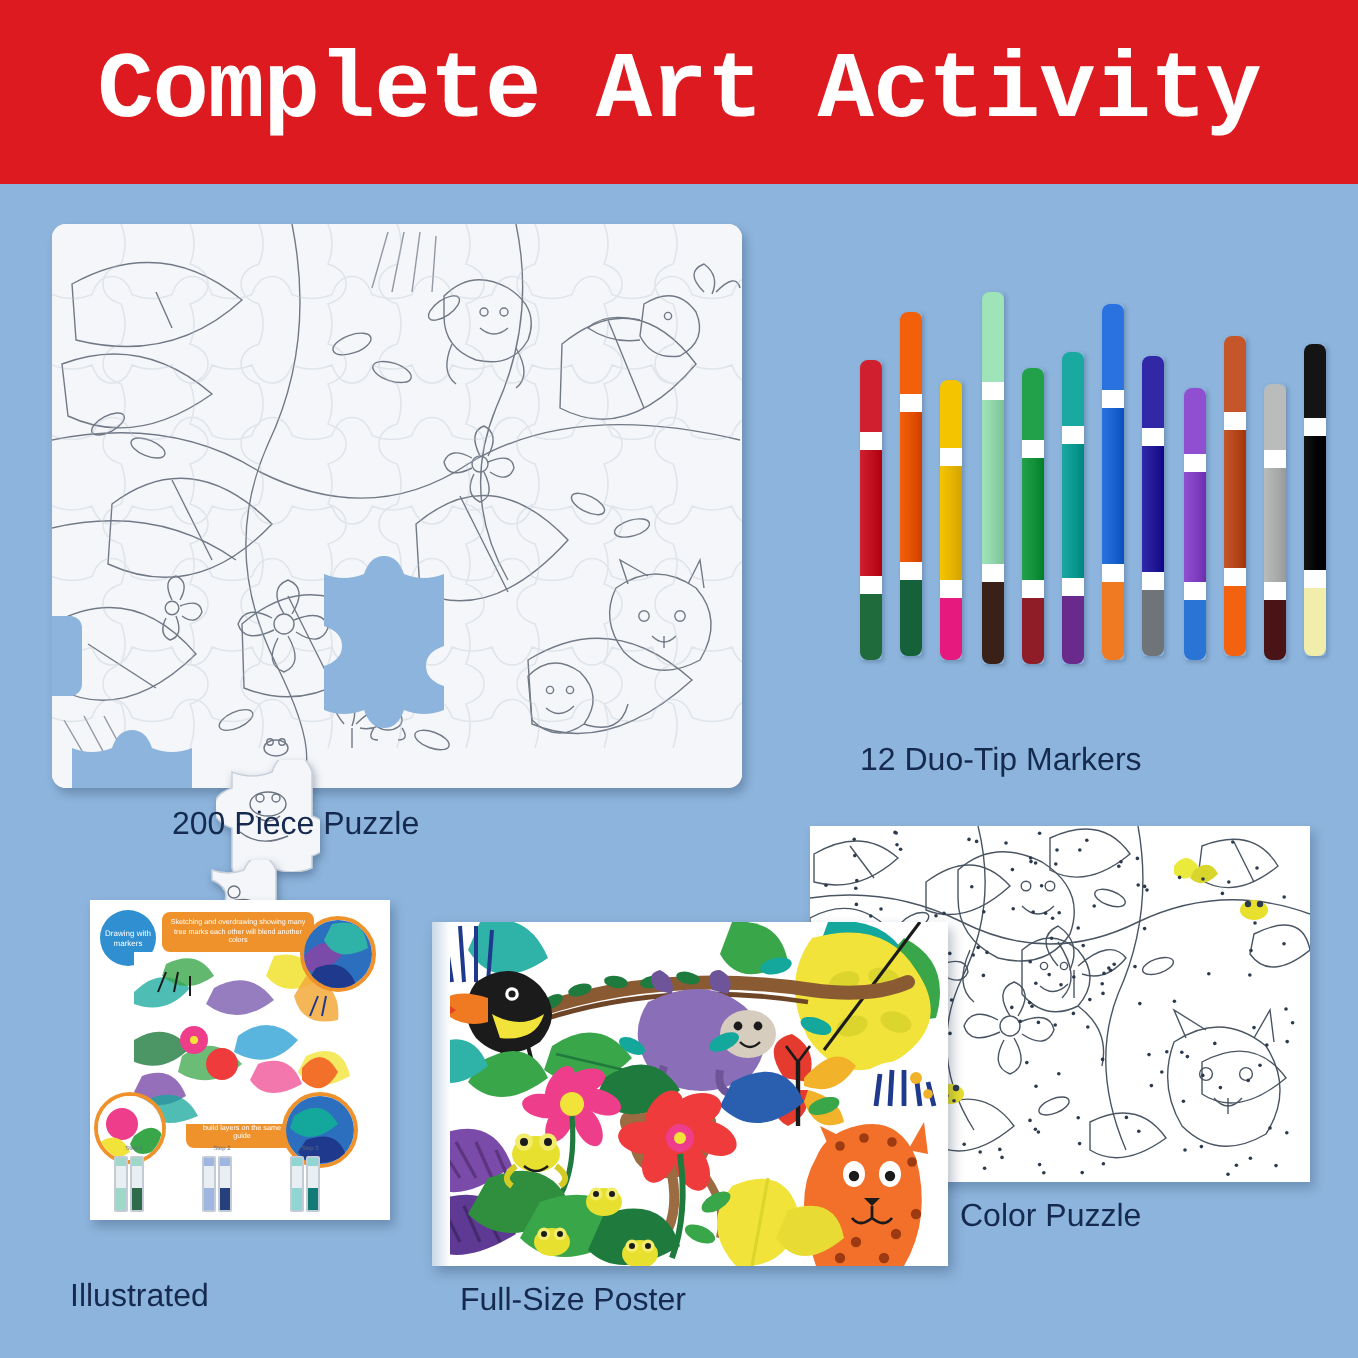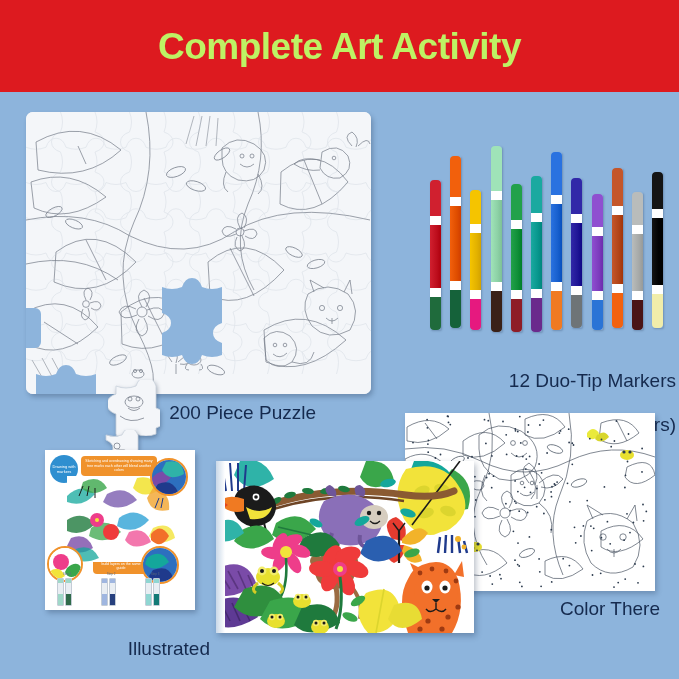--- a/index.html
+++ b/index.html
@@ -9,29 +9,29 @@
     font-family:"Liberation Sans",sans-serif;
   }
   #stage{position:relative;width:679px;height:679px;background:#8db4dc;overflow:hidden;}
 
   
   .banner{
     position:absolute;left:0;top:0;width:679px;height:92px;
     background:#dd1a1f;display:flex;align-items:center;justify-content:center;
   }
   .banner-title{
-    color:#bef264;font-size:37px;line-height:1;font-weight:bold;
-    letter-spacing:-0.5px;font-family:Liberation Sans, sans-serif;
+    color:#ffffff;font-size:47px;line-height:1;font-weight:bold;
+    letter-spacing:-0.5px;font-family:Liberation Mono, monospace;
     white-space:nowrap;transform:scaleX(1.0);
   }
 
   
   .caption{
-    position:absolute;color:#152a4e;font-size:19px;line-height:22px;
-    text-align:right;font-family:"Liberation Sans",sans-serif;
+    position:absolute;color:#152a4e;font-size:16px;line-height:22px;
+    text-align:left;font-family:"Liberation Sans",sans-serif;
     white-space:pre-line;
   }
 
   
   .puzzle-wrap{position:absolute;left:26px;top:112px;width:345px;height:282px;}
   .puzzle-board{
     position:absolute;left:0;top:0;width:345px;height:282px;
     background:#f4f6f9;border-radius:7px;
     box-shadow:2px 3px 5px rgba(20,40,70,.28);
     overflow:hidden;
@@ -709,21 +709,21 @@
           <circle cx="114.8" cy="3.6" r="0.9"></circle>
           <circle cx="154.4" cy="20.1" r="0.9"></circle>
           <circle cx="23.7" cy="55.5" r="0.9"></circle>
           <circle cx="108.4" cy="118.3" r="0.9"></circle>
           <circle cx="238.4" cy="153.4" r="0.9"></circle>
           <circle cx="43.1" cy="3.5" r="0.9"></circle>
           <circle cx="209.0" cy="174.1" r="0.9"></circle>
         </g>
     </svg>
   </div>
-  <div class="caption" style="left:480px;top:598px;width:180px;">Color There</div>
+  <div class="caption" style="left:480px;top:598px;width:180px;">Color Puzzle</div>
 
   <div class="poster">
     <svg viewBox="0 0 258 172" style="width:258px;height:172px;">
       <rect width="258" height="172" fill="#ffffff"></rect>
 
       <g>
         <path d="M24 0 q24 -6 34 18 q-26 18 -40 -4 Z" fill="#2fb3a8"></path>
         <path d="M6 4 l4 26 M14 2 l2 28 M22 2 l0 28 M30 4 l-2 26" stroke="#1f3a8c" stroke-width="2" fill="none"></path>
         <path d="M0 0 q22 -4 28 22 q-22 14 -32 -6 Z" fill="#ffffff" opacity="0"></path>
         <path d="M198 0 q34 -4 44 28 q-34 22 -52 -6 Z" fill="#14a79b"></path>
@@ -933,14 +933,15 @@
         <ellipse cx="134" cy="156" rx="8" ry="4" transform="rotate(22 134 156)"></ellipse>
         <ellipse cx="196" cy="92" rx="8" ry="4" transform="rotate(-18 196 92)"></ellipse>
       </g>
       <g fill="#f2b32a">
         <circle cx="242" cy="78" r="3"></circle>
         <circle cx="248" cy="86" r="2.4"></circle>
       </g>
     </svg>
     <div class="poster-edge"></div>
   </div>
+  <div class="caption" style="left:230px;top:640px;width:230px;">Full-Size Poster</div>
 
 </div>
 
 </body></html>

